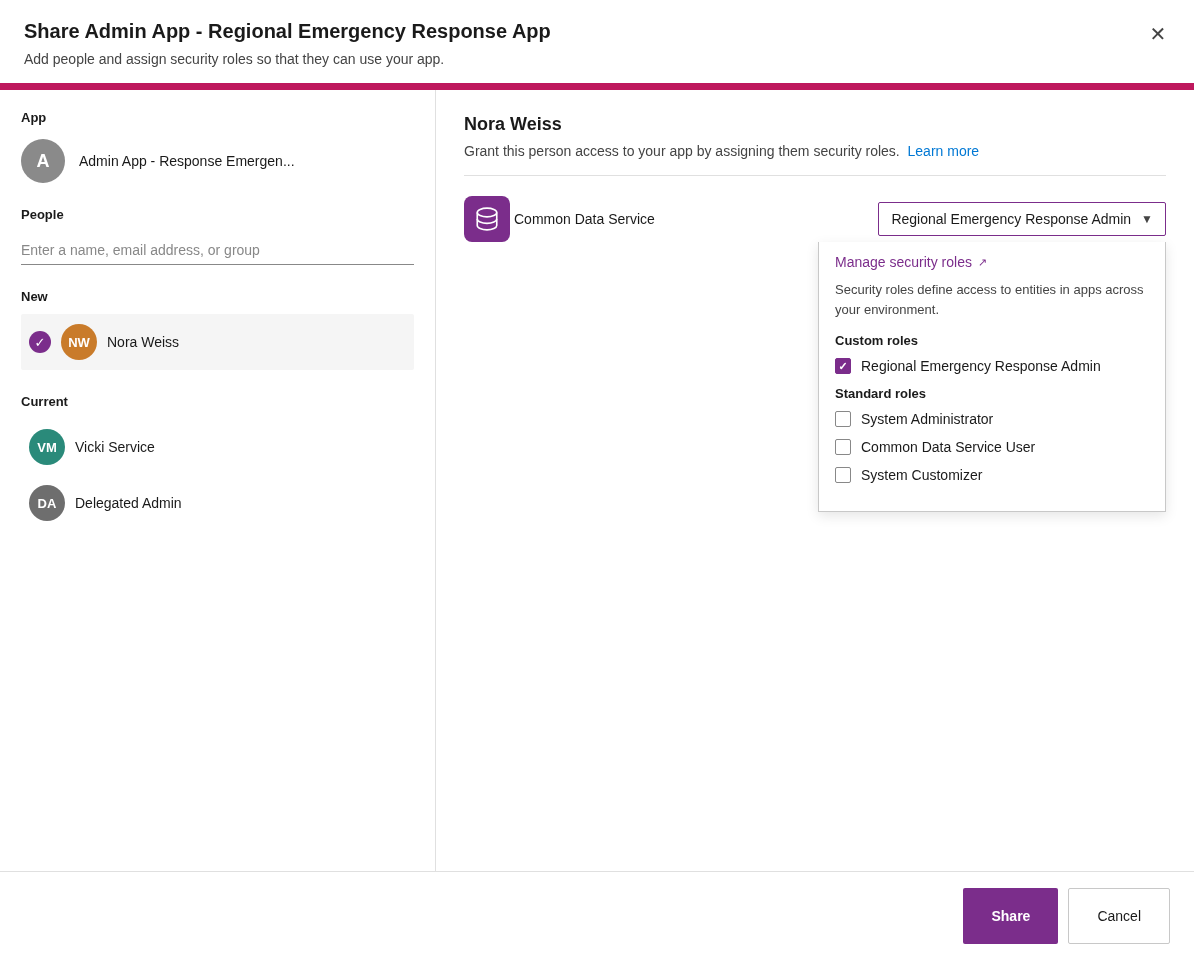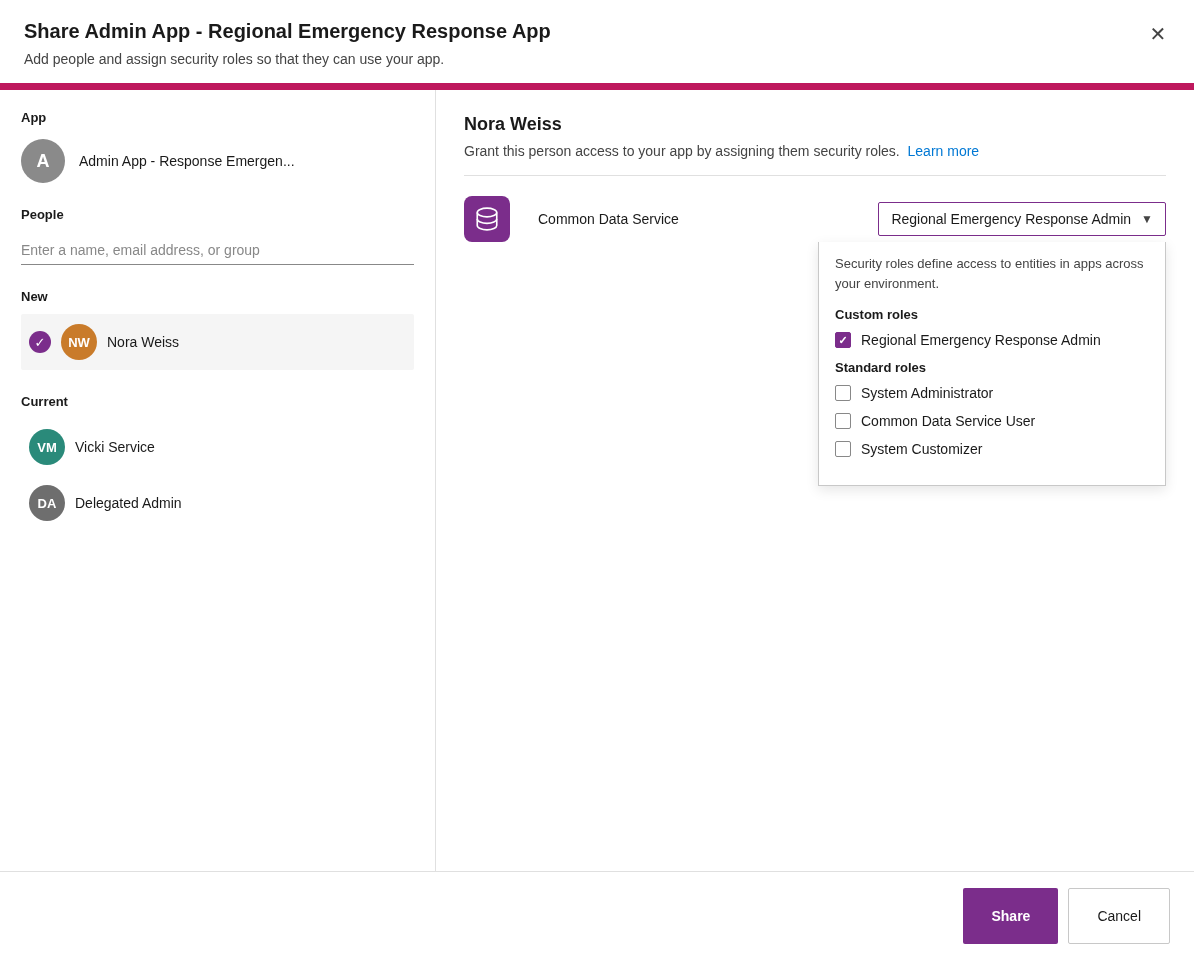--- a/index.html
+++ b/index.html
@@ -310,21 +310,21 @@
       font-size: 14px;
       font-weight: 500;
       cursor: pointer;
       border-radius: 2px;
       text-align: center;
     }
     .service-row-wrap {
       position: relative;
       display: flex;
       align-items: center;
-      gap: 28px;
+      gap: 4px;
     }
   </style>
 </head>
 <body>
 
 <div class="dialog">
 
   <div class="dialog-header">
     <div class="dialog-title">Share Admin App - Regional Emergency Response App</div>
     <div class="dialog-subtitle">Add people and assign security roles so that they can use your app.</div>
@@ -381,20 +381,24 @@
             <path d="M3 12v6c0 2.21 4.03 4 9 4s9-1.79 9-4v-6" fill="none" stroke="#fff" stroke-width="1.5"></path>
           </svg>
         </div>
         <div class="service-name">Common Data Service</div>
         <div class="dropdown">
           <span class="dropdown-text">Regional Emergency Response Admin</span>
           <span class="dropdown-chevron">▼</span>
         </div>
 
         <div class="dropdown-panel">
+          <a class="manage-roles-link">
+            <span>Manage security roles</span>
+            <span class="ext-icon">↗︎</span>
+          </a>
           <div class="roles-description">Security roles define access to entities in apps across your environment.</div>
           <div class="roles-section-label">Custom roles</div>
           <div class="role-item">
             <div class="checkbox checked"></div>
             <span class="role-name">Regional Emergency Response Admin</span>
           </div>
           <div class="roles-section-label">Standard roles</div>
           <div class="role-item">
             <div class="checkbox"></div>
             <span class="role-name">System Administrator</span>

